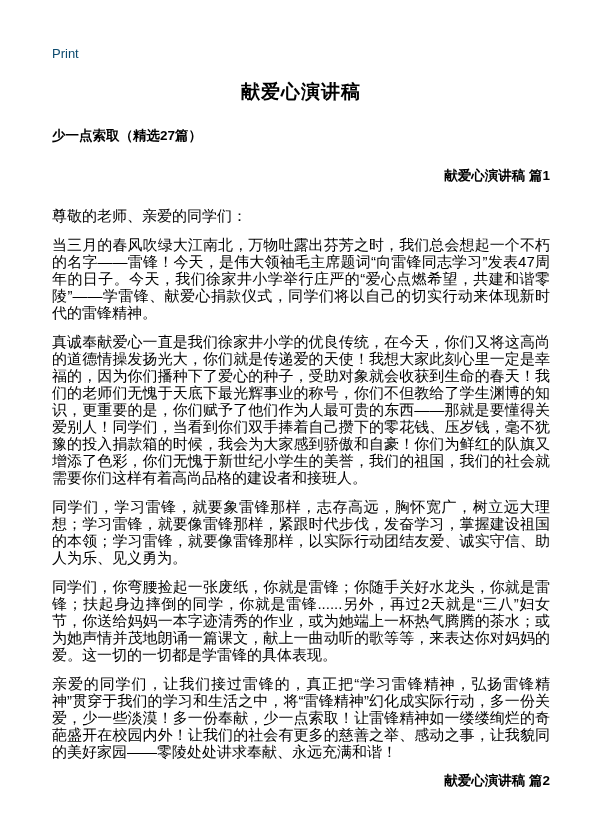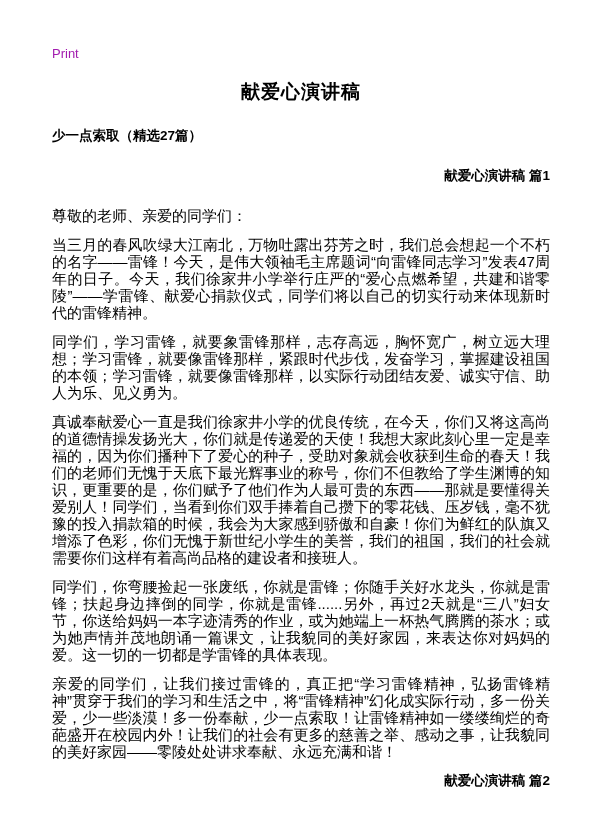--- a/index.html
+++ b/index.html
@@ -12,21 +12,21 @@
     color: #000000;
   }
   .page {
     width: 600px;
     height: 828px;
     background: #ffffff;
     padding: 44px 50px 0 52px;
   }
   .print-label {
     font-size: 13px;
-    color: #a21caf;
+    color: #0c4a6e;
     margin-bottom: 18px;
     cursor: pointer;
     display: inline-block;
   }
   .doc-title {
     text-align: center;
     font-size: 19px;
     font-weight: bold;
     letter-spacing: 1px;
     margin-bottom: 22px;
@@ -63,25 +63,25 @@
   <div class="doc-subtitle">少一点索取（精选27篇）</div>
 
   <div class="section">
     <h2 class="section-heading">献爱心演讲稿 篇1</h2>
 
     <p class="para">尊敬的老师、亲爱的同学们：</p>
 
 
     <p class="para">当三月的春风吹绿大江南北，万物吐露出芬芳之时，我们总会想起一个不朽的名字——雷锋！今天，是伟大领袖毛主席题词“向雷锋同志学习”发表47周年的日子。今天，我们徐家井小学举行庄严的“爱心点燃希望，共建和谐零陵”——学雷锋、献爱心捐款仪式，同学们将以自己的切实行动来体现新时代的雷锋精神。</p>
 
+    <p class="para">真诚奉献爱心一直是我们徐家井小学的优良传统，在今天，你们又将这高尚的道德情操发扬光大，你们就是传递爱的天使！我想大家此刻心里一定是幸福的，因为你们播种下了爱心的种子，受助对象就会收获到生命的春天！我们的老师们无愧于天底下最光辉事业的称号，你们不但教给了学生渊博的知识，更重要的是，你们赋予了他们作为人最可贵的东西——那就是要懂得关爱别人！同学们，当看到你们双手捧着自己攒下的零花钱、压岁钱，毫不犹豫的投入捐款箱的时候，我会为大家感到骄傲和自豪！你们为鲜红的队旗又增添了色彩，你们无愧于新世纪小学生的美誉，我们的祖国，我们的社会就需要你们这样有着高尚品格的建设者和接班人。</p>
+
     <p class="para">同学们，学习雷锋，就要象雷锋那样，志存高远，胸怀宽广，树立远大理想；学习雷锋，就要像雷锋那样，紧跟时代步伐，发奋学习，掌握建设祖国的本领；学习雷锋，就要像雷锋那样，以实际行动团结友爱、诚实守信、助人为乐、见义勇为。</p>
 
-    <p class="para">真诚奉献爱心一直是我们徐家井小学的优良传统，在今天，你们又将这高尚的道德情操发扬光大，你们就是传递爱的天使！我想大家此刻心里一定是幸福的，因为你们播种下了爱心的种子，受助对象就会收获到生命的春天！我们的老师们无愧于天底下最光辉事业的称号，你们不但教给了学生渊博的知识，更重要的是，你们赋予了他们作为人最可贵的东西——那就是要懂得关爱别人！同学们，当看到你们双手捧着自己攒下的零花钱、压岁钱，毫不犹豫的投入捐款箱的时候，我会为大家感到骄傲和自豪！你们为鲜红的队旗又增添了色彩，你们无愧于新世纪小学生的美誉，我们的祖国，我们的社会就需要你们这样有着高尚品格的建设者和接班人。</p>
-
-    <p class="para">同学们，你弯腰捡起一张废纸，你就是雷锋；你随手关好水龙头，你就是雷锋；扶起身边摔倒的同学，你就是雷锋......另外，再过2天就是“三八”妇女节，你送给妈妈一本字迹清秀的作业，或为她端上一杯热气腾腾的茶水；或为她声情并茂地朗诵一篇课文，让我貌同的美好家园，来表达你对妈妈的爱。这一切的一切都是学雷锋的具体表现。</p>
+    <p class="para">同学们，你弯腰捡起一张废纸，你就是雷锋；你随手关好水龙头，你就是雷锋；扶起身边摔倒的同学，你就是雷锋......另外，再过2天就是“三八”妇女节，你送给妈妈一本字迹清秀的作业，或为她端上一杯热气腾腾的茶水；或为她声情并茂地朗诵一篇课文，献上一曲动听的歌等等，来表达你对妈妈的爱。这一切的一切都是学雷锋的具体表现。</p>
 
     <p class="para">亲爱的同学们，让我们接过雷锋的，真正把“学习雷锋精神，弘扬雷锋精神”贯穿于我们的学习和生活之中，将“雷锋精神”幻化成实际行动，多一份关爱，少一些淡漠！多一份奉献，少一点索取！让雷锋精神如一缕缕绚烂的奇葩盛开在校园内外！让我们的社会有更多的慈善之举、感动之事，让我貌同的美好家园——零陵处处讲求奉献、永远充满和谐！</p>
   </div>
 
   <div class="section">
     <h2 class="section-heading">献爱心演讲稿 篇2</h2>
   </div>
 
 </div>
 

